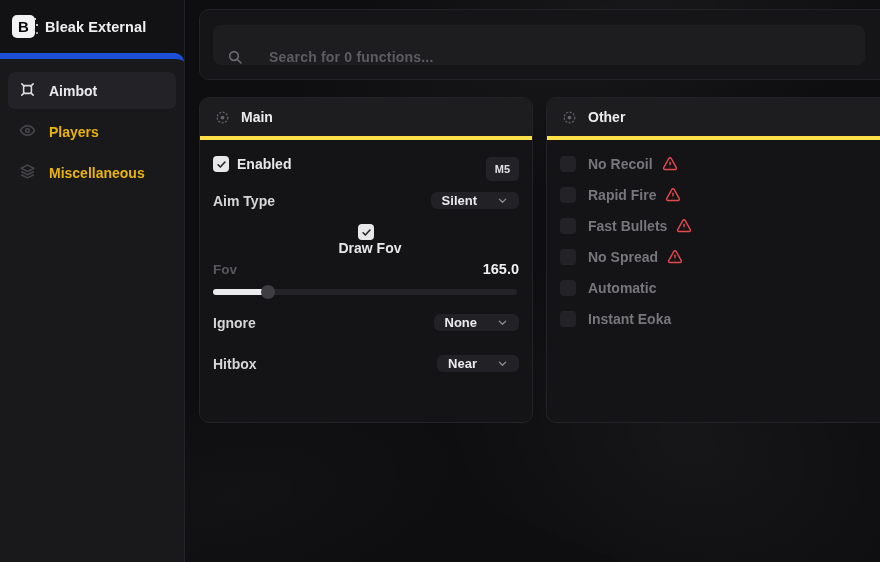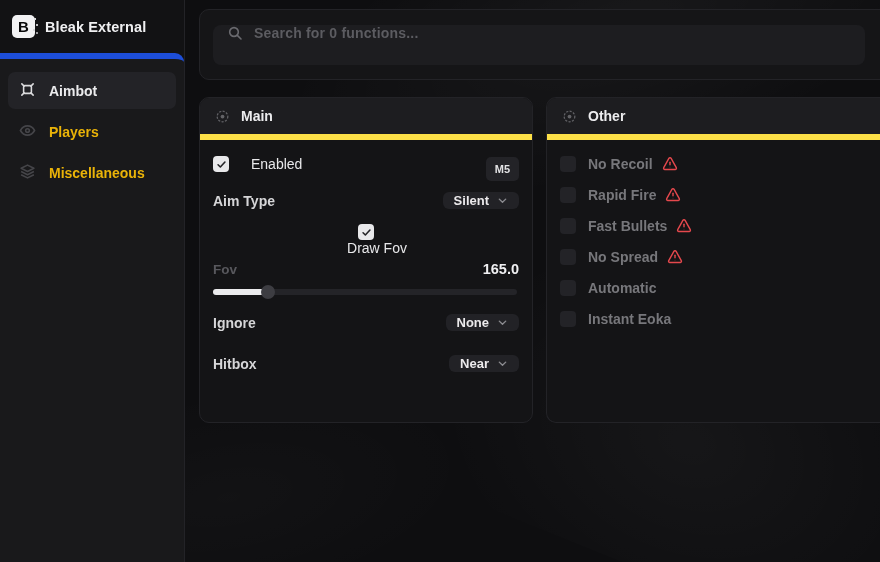--- a/index.html
+++ b/index.html
@@ -43,47 +43,47 @@
     font-size: 14px; font-weight: 600; color: #eab308; cursor: default; }
   .nav-item svg { stroke: #454549; }
   .nav-item.active { background: #232327; color: #ebebed; }
   .nav-item.active svg { stroke: #dcdcde; }
 
   
   .content { position: absolute; left: 185px; top: 0; right: 0; bottom: 0; z-index: 1; }
   .panel { background: #151517; border: 1px solid #232327; border-radius: 10px; position: absolute; }
   .search-panel { left: 14px; top: 9px; width: 700px; height: 71px; }
   .search-box { position: absolute; left: 13px; top: 15px; width: 652px; height: 40px;
-    background: #1d1d20; border-radius: 8px; display: flex; align-items: flex-start;
-    gap: 11px; padding: 0 14px; }
+    background: #1d1d20; border-radius: 8px; display: flex; align-items: flex-end;
+    gap: 26px; padding: 0 14px; }
   .search-placeholder { color: #5c5c61; font-size: 14px; font-weight: 600; letter-spacing: .2px; }
 
   .settings-panel { top: 97px; height: 326px; background: #141416; }
   .panel-main  { left: 14px;  width: 334px; }
   .panel-other { left: 361px; width: 352px; border-right: none; border-radius: 10px 0 0 10px; }
-  .panel-header { height: 42px; background: #1d1d20; border-bottom: 6px solid #fde047;
+  .panel-header { height: 42px; background: #1d1d20; border-bottom: 4px solid #fde047;
     border-radius: 9px 9px 0 0; display: flex; align-items: center; gap: 11px; padding: 0 15px; }
   .panel-other .panel-header { border-radius: 9px 0 0 0; }
   .panel-title { font-size: 14px; font-weight: 700; color: #ececee; }
   .panel-body { padding: 0 13px; }
 
   .row { display: flex; align-items: center; }
   .checkbox { width: 16px; height: 16px; border-radius: 4px; flex: none;
     display: flex; align-items: center; justify-content: center; }
   .checkbox.checked { background: #e8e8ea; }
   .checkbox.unchecked { background: #232327; }
-  .cb-label { margin-left: 22px; font-size: 14px; font-weight: 400; color: #e8e8ea; }
+  .cb-label { margin-left: 8px; font-size: 14px; font-weight: 700; color: #e8e8ea; }
   .field-label { font-size: 14px; font-weight: 600; color: #d6d6d8; }
   .keybind { margin-left: auto; min-width: 33px; height: 24px; background: #232327;
     border-radius: 5px; border: none; color: #e2e2e4; font-size: 11px; font-weight: 700;
     display: flex; align-items: center; justify-content: center; padding: 0 7px;
     font-family: inherit; margin-top: 9px; }
   .dropdown { margin-left: auto; height: 17px; background: #222226; border-radius: 6px;
     border: none; color: #eceaec; font-size: 13px; font-weight: 700; display: flex;
-    align-items: center; gap: 8px; padding: 0 11px; font-family: inherit; }
+    align-items: center; gap: 20px; padding: 0 11px; font-family: inherit; }
   .dropdown svg { stroke: #8b8b90; }
 
   .r-enabled { margin-top: 12px; height: 24px; }
   .r-aimtype { margin-top: 11px; height: 27px; }
   .r-drawfov { margin-top: 10px; height: 24px; flex-direction: column; }
   .r-fovhead { margin-top: 12px; height: 18px; }
   .fov-label { font-size: 13.5px; font-weight: 600; color: #58585d; }
   .fov-value { margin-left: auto; font-size: 14.5px; font-weight: 700; color: #f0f0f2; }
   .r-slider  { margin-top: 7px; height: 14px; position: relative; }
   .slider-track { position: absolute; left: 0; right: 2px; top: 4px; height: 6px;

